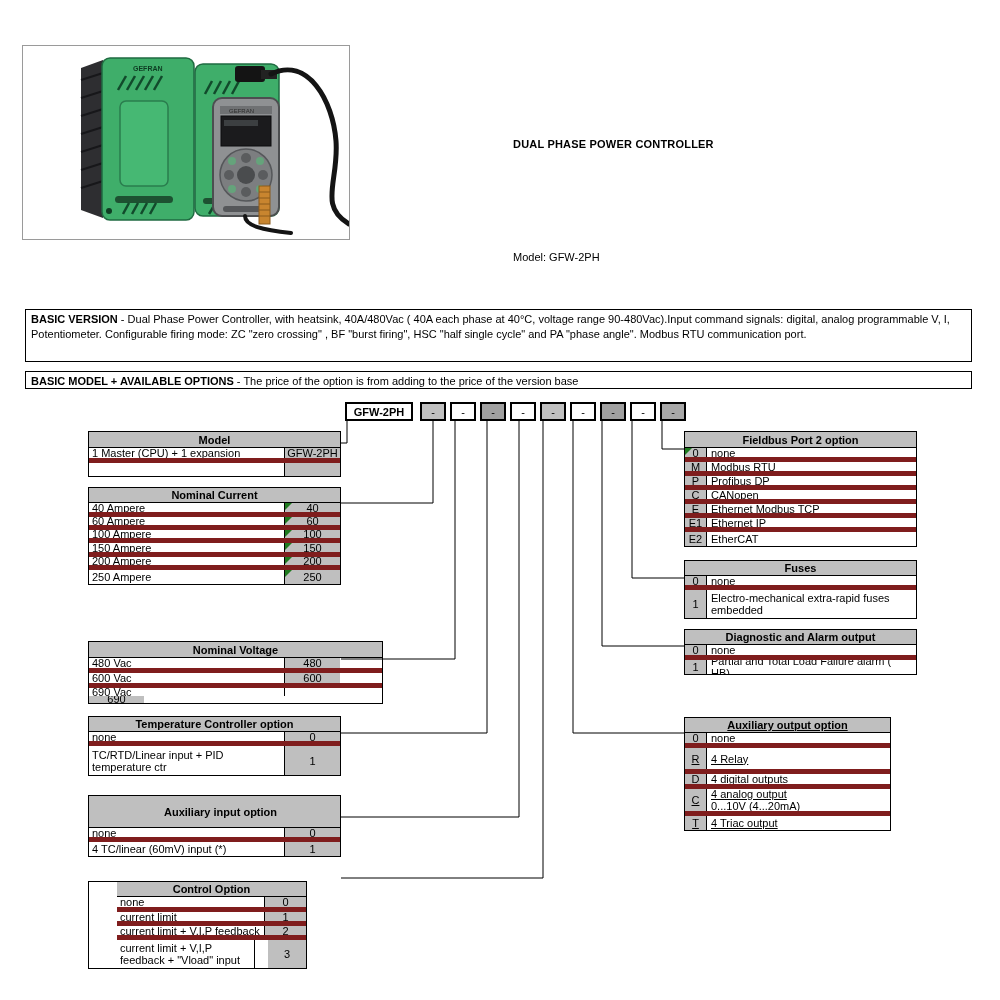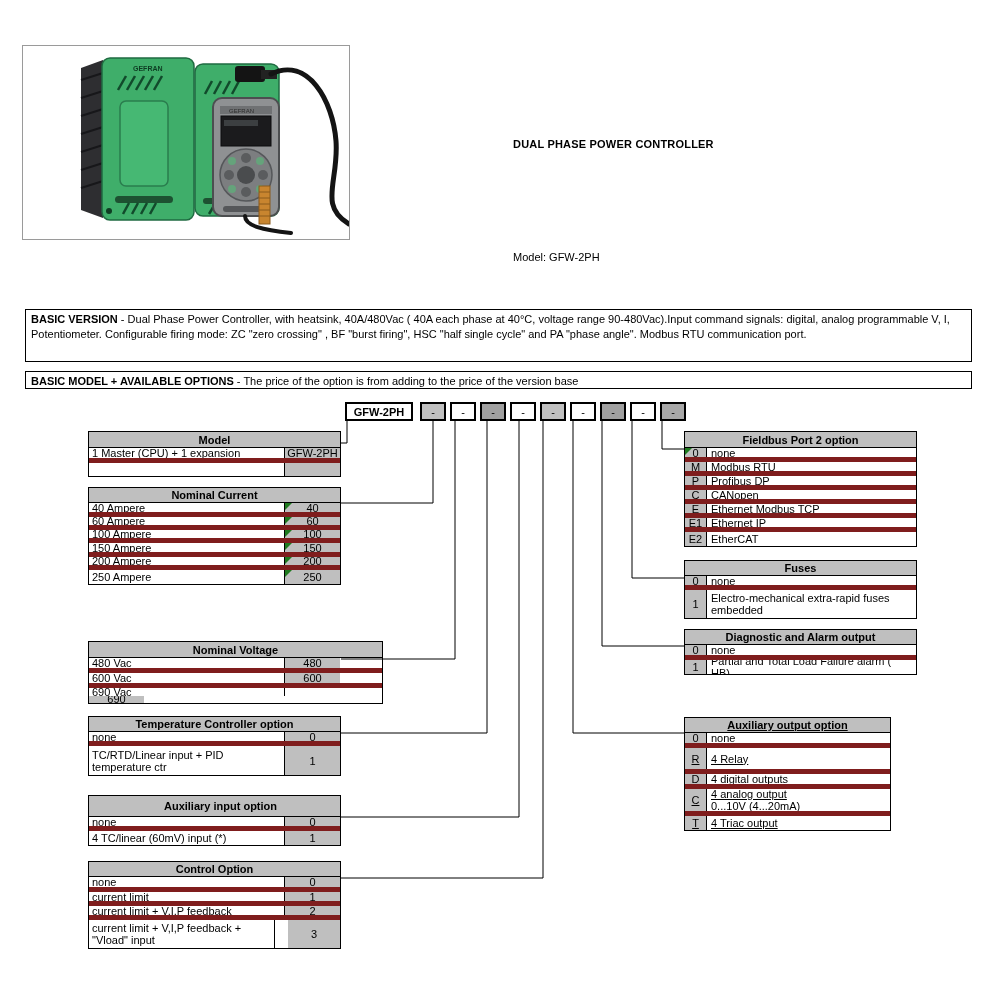--- a/index.html
+++ b/index.html
@@ -198,31 +198,31 @@
       <div class="tbl-row" style="height: 14px;">
         <div class="cell cell-label-left" style="height: 100%;">none</div>
         <div class="cell cell-val" style="height: 100%;">0</div>
       </div>
       <div class="tbl-row" style="height: 29px;">
         <div class="cell cell-label-left" style="height: 100%;">TC/RTD/Linear input  + PID temperature ctr</div>
         <div class="cell cell-val" style="height: 100%;">1</div>
       </div>
     </div>
     <div class="tbl" style="left: 88px; top: 795px; width: 253px;">
-      <div class="tbl-hdr" style="height: 21px; padding-left: 12px;">Auxiliary input option</div>
+      <div class="tbl-hdr" style="height: 32px; padding-left: 12px;">Auxiliary input option</div>
       <div class="tbl-row" style="height: 14px;">
         <div class="cell cell-label-left" style="height: 100%;">none</div>
         <div class="cell cell-val" style="height: 100%;">0</div>
       </div>
       <div class="tbl-row" style="height: 14px;">
         <div class="cell cell-label-left" style="height: 100%;">4 TC/linear (60mV) input (*)</div>
         <div class="cell cell-val" style="height: 100%;">1</div>
       </div>
     </div>
-    <div class="tbl" style="left: 88px; top: 861px; width: 253px;">
+    <div class="tbl" style="left: 88px; top: 881px; width: 219px; padding-left: 28px;">
       <div class="tbl-hdr" style="height: 15px;">Control Option</div>
       <div class="tbl-row" style="height: 15px;">
         <div class="cell cell-label-left" style="height: 100%;">none</div>
         <div class="cell cell-val" style="height: 100%;">0</div>
       </div>
       <div class="tbl-row" style="height: 14px;">
         <div class="cell cell-label-left" style="height: 100%;">current limit</div>
         <div class="cell cell-val" style="height: 100%;">1</div>
       </div>
       <div class="tbl-row" style="height: 14px;">

